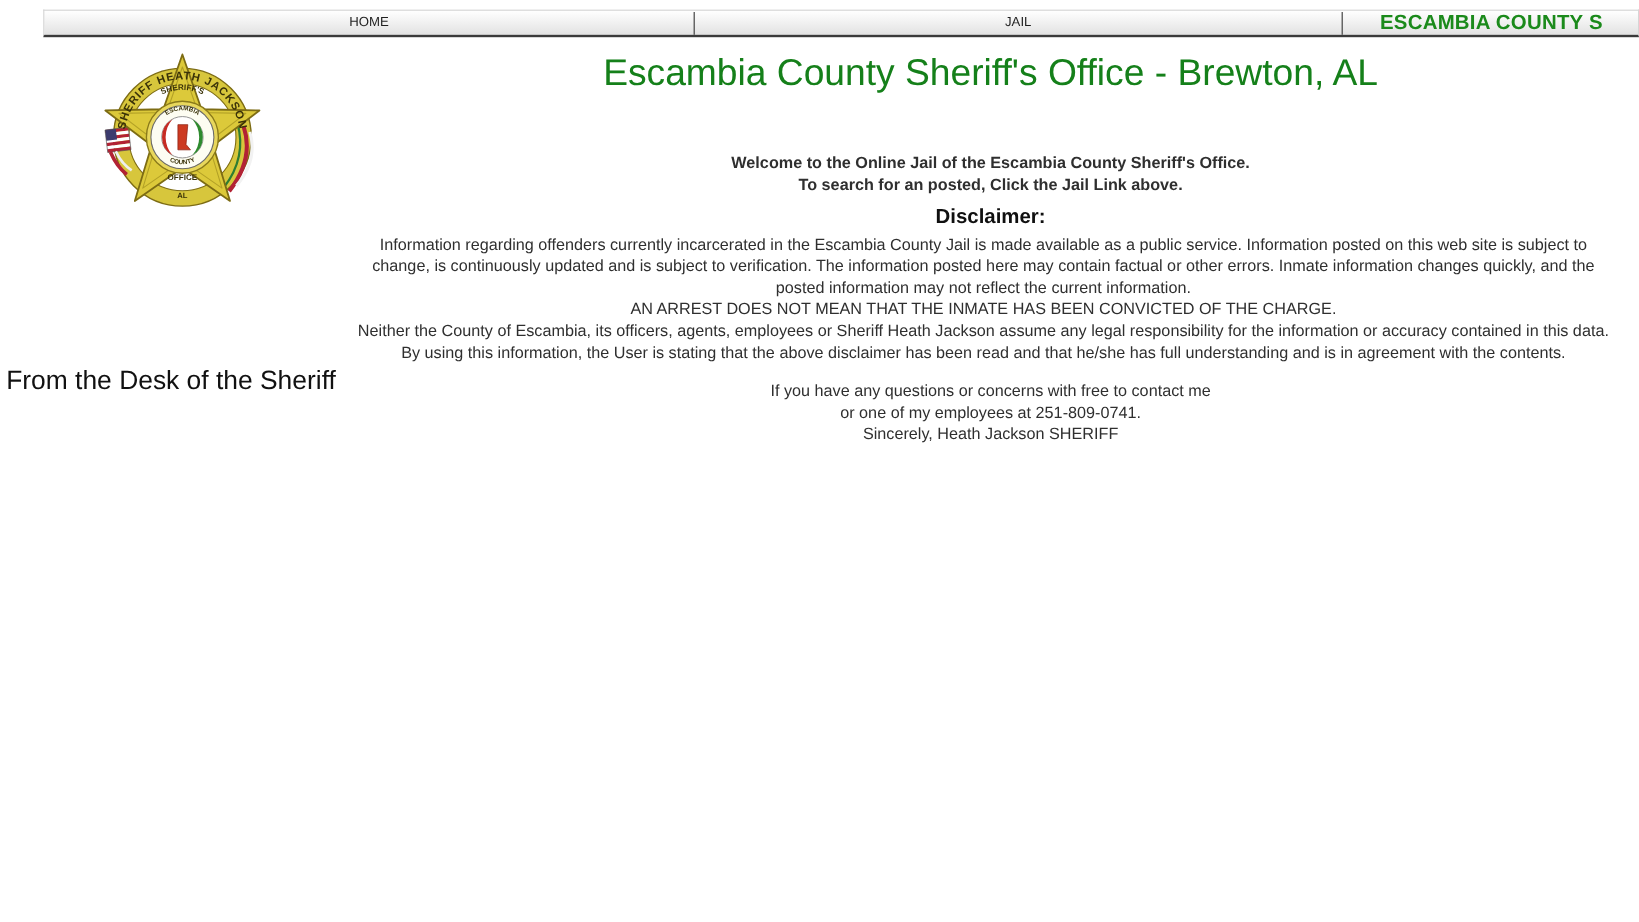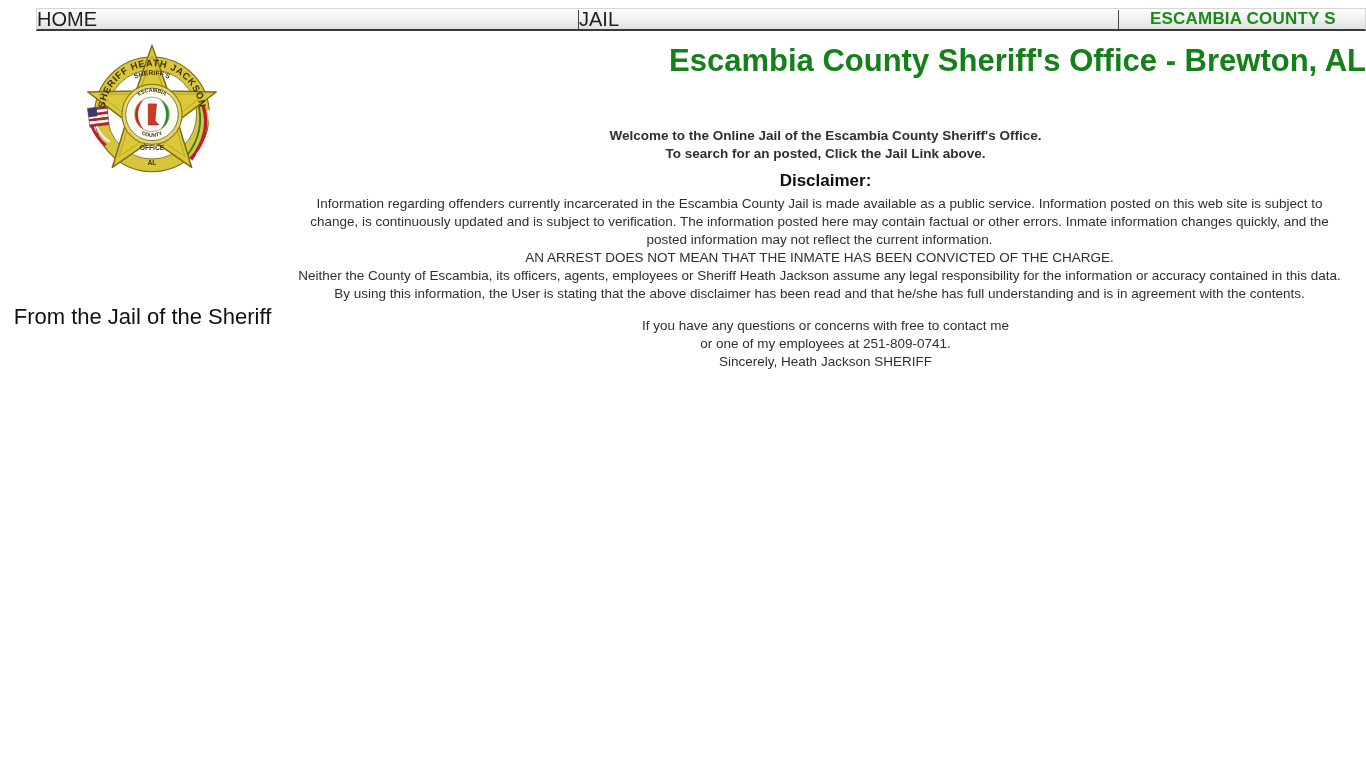--- a/index.html
+++ b/index.html
@@ -12,21 +12,21 @@
 
   
   .nav {
     margin:8px 0 0 36px; height:23px;
     display:flex; align-items:center;
     background:linear-gradient(#ffffff, #e2e2e2);
     border:1px solid #d6d6d6;
     border-bottom:2px solid #3a3a3a;
   }
   .nav-item {
-    font-size:20px; color:#1f1f1f; text-align:left; cursor:pointer;
+    font-size:11px; color:#1f1f1f; text-align:center; cursor:pointer;
     line-height:20px;
   }
   .nav-item.first  { width:541px; }
   .nav-item.second { width:539px; }
   .nav-divider { width:1px; height:19px; background:#454545; }
   .nav-item.active {
     flex:1; text-align:left; padding-left:31px;
     color:#1b8a1b; font-weight:bold; font-size:17px;
     white-space:nowrap; overflow:hidden; letter-spacing:0.2px;
   }
@@ -39,21 +39,21 @@
   }
   .badge { margin-top:5px; margin-left:18px; }
   .desk-caption {
     margin-top:110px; width:282px;
     font-size:22px; line-height:29px; color:#111; text-align:center;
   }
   .main-col { flex:1; text-align:center; }
 
   .page-title {
     margin:13px 0 0 0; font-size:31px; line-height:34px;
-    font-weight:bold; color:#15801a;text-align:right;
+    font-weight:normal; color:#15801a;
   }
   .body-text { font-size:13.5px; line-height:18px; color:#2f2f2f; }
   .welcome   { margin:49px 6px 0 6px;font-weight:bold; }
   .disclaimer-heading {
     margin:8px 0 0 0; font-size:17px; font-weight:bold; color:#101010;
   }
   .disclaimer { margin:4px 18px 0 6px; }
   .contact    { margin:14px 6px 0 6px; }
   .signature  { margin:0 6px 0 6px; }
 
@@ -126,21 +126,21 @@
       <text class="badge-txt" font-size="7">
         <textPath href="#arcEsc" startOffset="50%" text-anchor="middle">ESCAMBIA</textPath>
       </text>
       <text class="badge-txt" font-size="7">
         <textPath href="#arcCnty" startOffset="50%" text-anchor="middle">COUNTY</textPath>
       </text>
       <text class="badge-txt" font-size="9" x="100" y="152" text-anchor="middle">OFFICE</text>
       <text class="badge-txt" font-size="8.5" x="100" y="172" text-anchor="middle">AL</text>
     </svg>
 
-    <div class="desk-caption">From the Jail of the Sheriff</div>
+    <div class="desk-caption">From the Desk of the Sheriff</div>
   </div>
 
   <div class="main-col">
 
     <h1 class="page-title">Escambia County Sheriff's Office - Brewton, AL</h1>
 
     <p class="welcome body-text">
       <span>Welcome to the Online Jail of the Escambia County Sheriff's Office.</span><br>
       <span>To search for an posted, C</span><b>lick the Jail Link above</b><span>.</span>
     </p>

